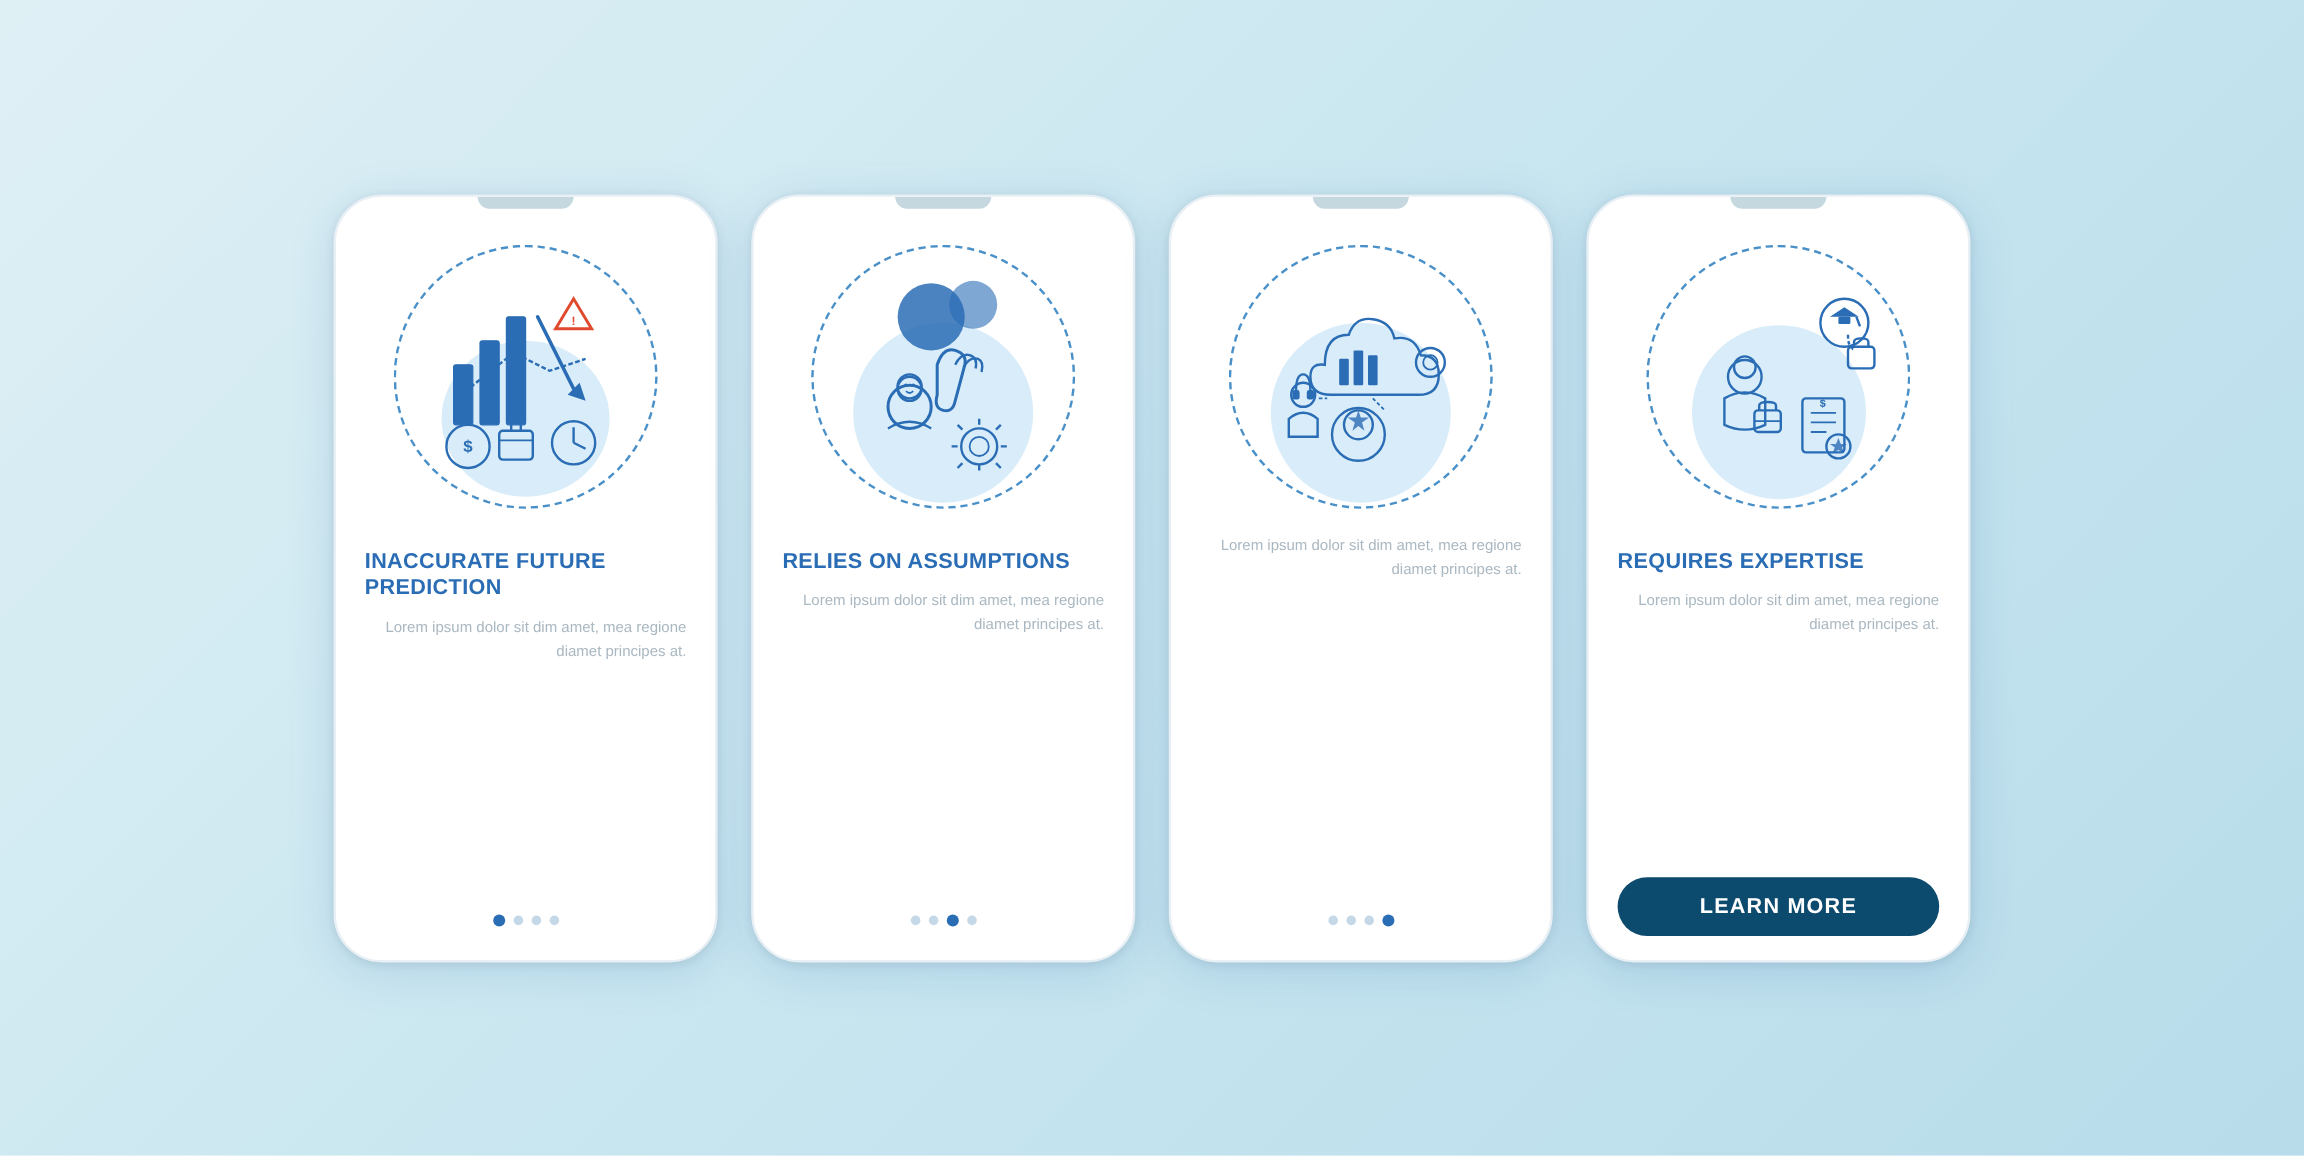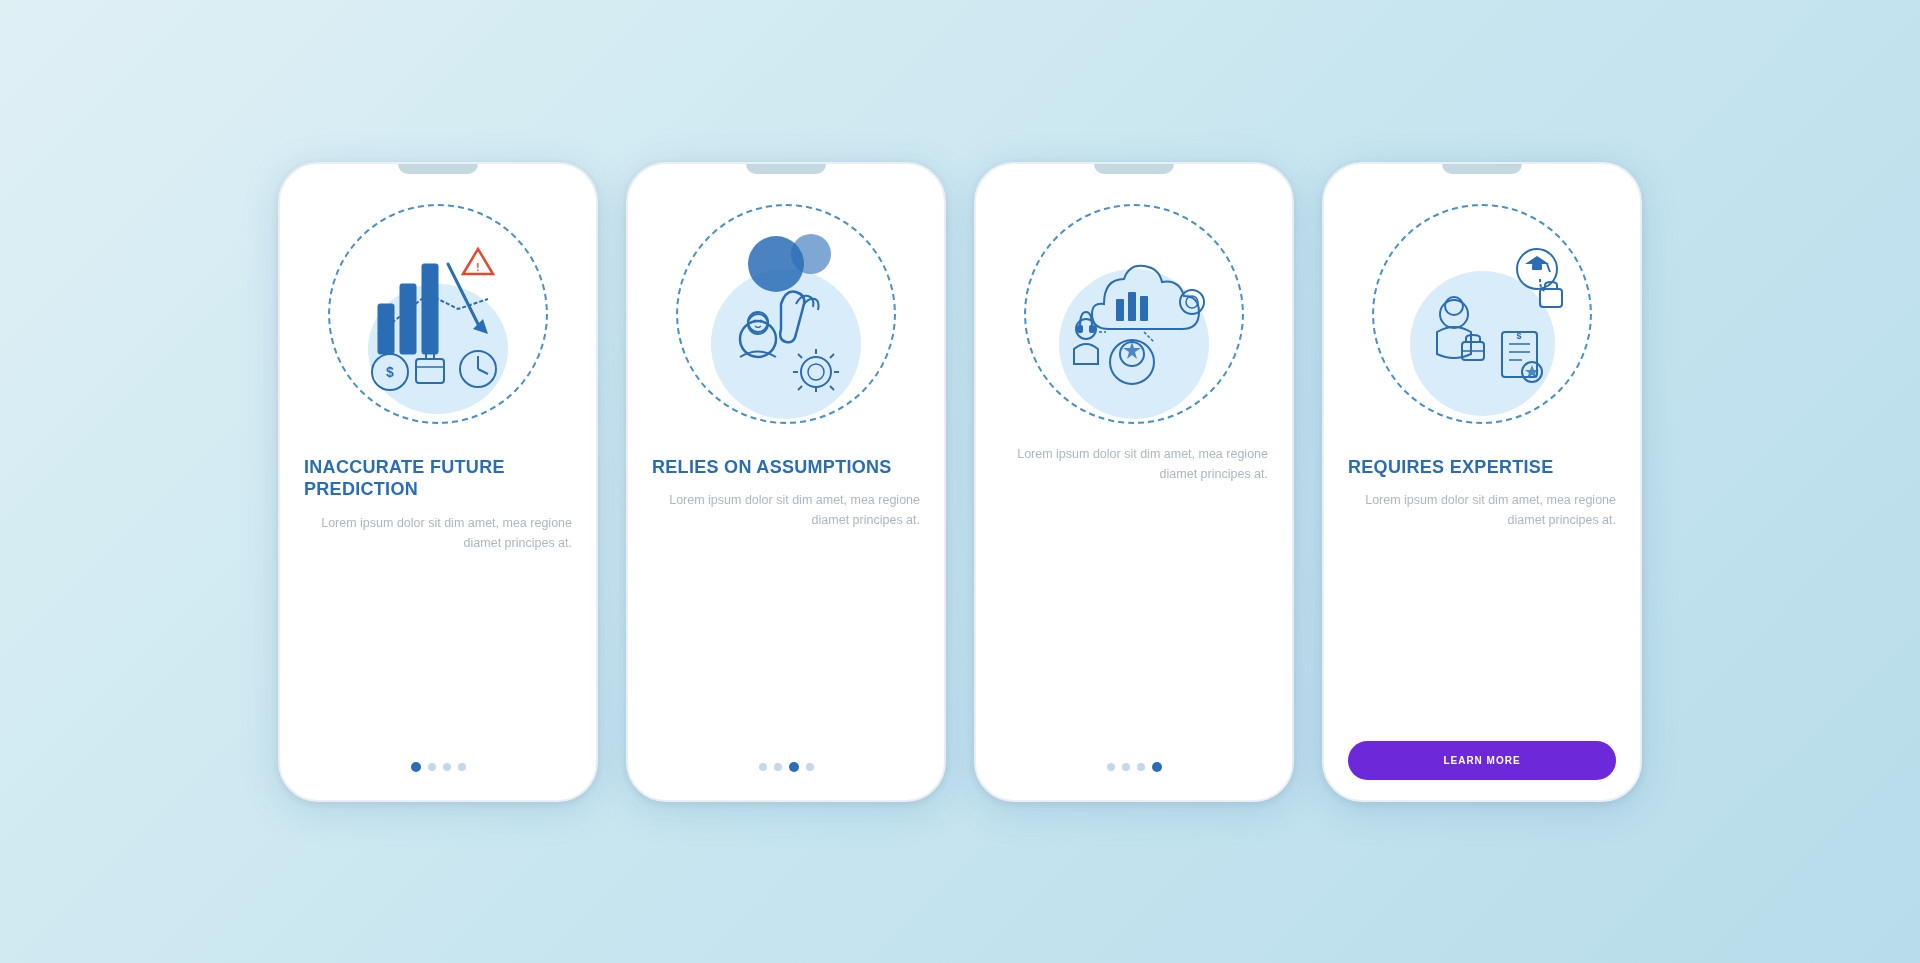--- a/index.html
+++ b/index.html
@@ -133,26 +133,26 @@
     }
 
     .dot.active {
       background: #2a6db5;
       width: 10px;
       height: 10px;
     }
 
     
     .learn-more-btn {
-      background: #6d28d9;
+      background: #0c4a6e;
       color: #ffffff;
       border: none;
       border-radius: 30px;
       padding: 14px 48px;
-      font-size: 10px;
+      font-size: 18px;
       font-weight: 700;
       letter-spacing: 1px;
       text-transform: uppercase;
       cursor: pointer;
       margin-top: 10px;
       width: 100%;
     }
 
     .bottom-area {
       width: 100%;

